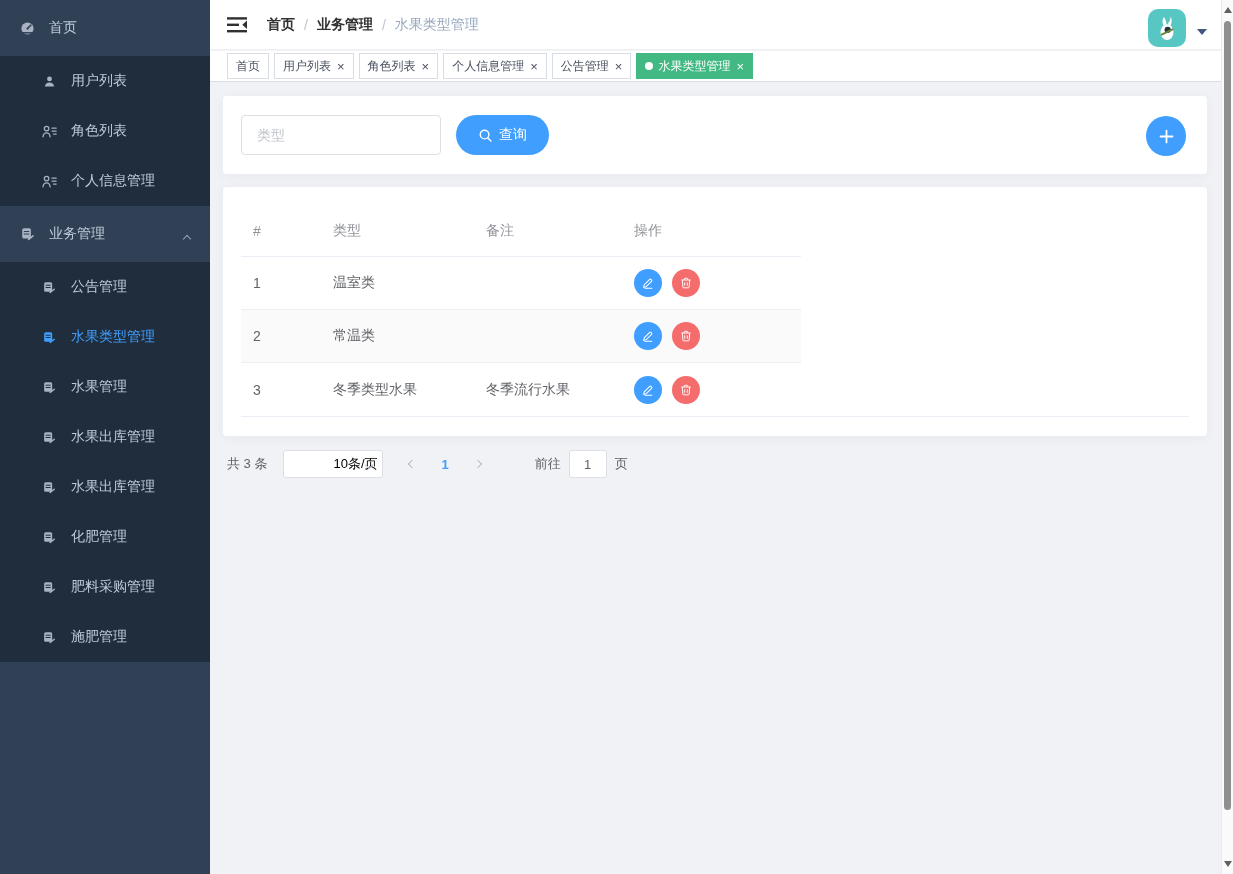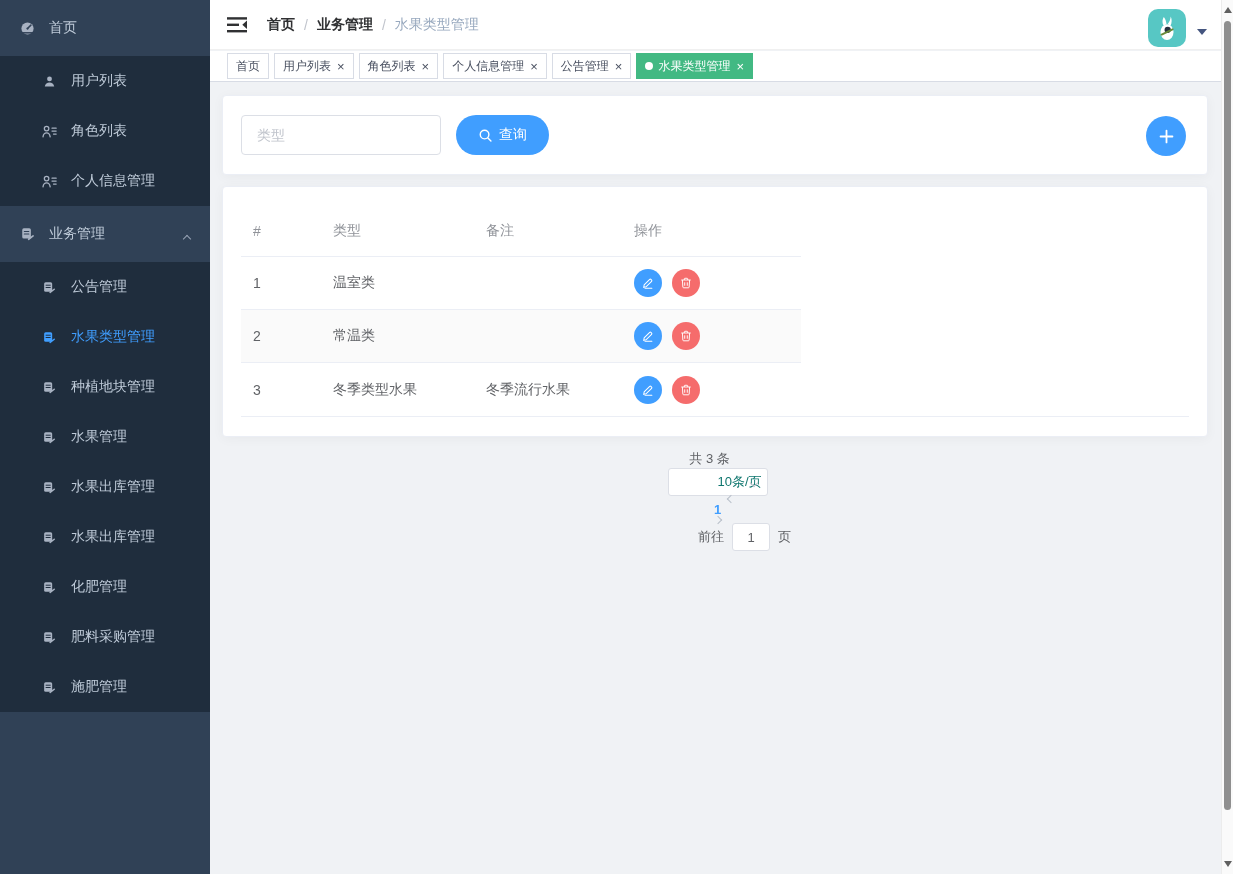--- a/index.html
+++ b/index.html
@@ -71,24 +71,24 @@
   .c2 { width:150px; padding-left:12px; }
   .c3 { width:150px; padding-left:15px; }
   .c4 { width:180px; padding-left:13px; display:flex; align-items:center; gap:10px; }
   .tbl-fullline { border-bottom:1px solid #ebeef5; width:100%; }
   .btn-circle { width:28px; height:28px; border-radius:50%; border:none; display:flex; align-items:center;
     justify-content:center; cursor:pointer; padding:0; }
   .btn-edit { background:#409EFF; }
   .btn-del { background:#f56c6c; }
 
   
-  .pagination { margin-top:13px; display:flex; align-items:center; padding-left:5px; font-size:13px; color:#606266;flex-direction:column; }
+  .pagination { margin-top:13px; display:flex; align-items:center; padding-left:5px; font-size:13px; color:#606266; }
   .pg-total { margin-right:16px; }
   .pg-select { position:relative; width:100px; height:28px; border:1px solid #dcdfe6; border-radius:3px; background:#fff;
-    display:flex; align-items:center; justify-content:center; cursor:pointer; color:#0f766e;padding-left:44px; }
+    display:flex; align-items:center; justify-content:center; cursor:pointer; color:#000000;padding-left:44px; }
   .pg-select .chv { position:absolute; right:10px; top:11px; color:#c0c4cc; }
   .pg-btn { background:none; border:none; cursor:pointer; color:#b8bfc9; display:flex; align-items:center; padding:0; }
   .pg-prev { margin-left:26px; }
   .pg-next { margin-left:0; }
   .pg-current { color:#409EFF; font-weight:bold; margin:0 26px; }
   .pg-goto { display:flex; align-items:center; margin-left:54px; gap:8px; }
   .goto-input { width:38px; height:28px; border:1px solid #dcdfe6; border-radius:3px; text-align:center;
     font-size:13px; color:#606266; outline:none; font-family:inherit; }
 
   
@@ -180,30 +180,20 @@
       </div>
       <div class="menu-item active">
         <span class="mi-icon">
           <svg width="13" height="13" viewBox="0 0 17 16">
               <rect x="1.5" y="1" width="10.5" height="12.5" rx="2" fill="currentColor"></rect>
               <path class="hole" d="M4 5h5.5M4 8h5.5" stroke-width="1.3" stroke-linecap="round"></path>
               <path d="M9.3 14.4l5.4-4.1" stroke="currentColor" stroke-width="2" stroke-linecap="round"></path>
             </svg>
         </span>
         <span class="mi-label">水果类型管理</span>
-      </div>
-      <div class="menu-item">
-        <span class="mi-icon">
-          <svg width="13" height="13" viewBox="0 0 17 16">
-              <rect x="1.5" y="1" width="10.5" height="12.5" rx="2" fill="currentColor"></rect>
-              <path class="hole" d="M4 5h5.5M4 8h5.5" stroke-width="1.3" stroke-linecap="round"></path>
-              <path d="M9.3 14.4l5.4-4.1" stroke="currentColor" stroke-width="2" stroke-linecap="round"></path>
-            </svg>
-        </span>
-        <span class="mi-label">种植地块管理</span>
       </div>
       <div class="menu-item">
         <span class="mi-icon">
           <svg width="13" height="13" viewBox="0 0 17 16">
               <rect x="1.5" y="1" width="10.5" height="12.5" rx="2" fill="currentColor"></rect>
               <path class="hole" d="M4 5h5.5M4 8h5.5" stroke-width="1.3" stroke-linecap="round"></path>
               <path d="M9.3 14.4l5.4-4.1" stroke="currentColor" stroke-width="2" stroke-linecap="round"></path>
             </svg>
         </span>
         <span class="mi-label">水果管理</span>

